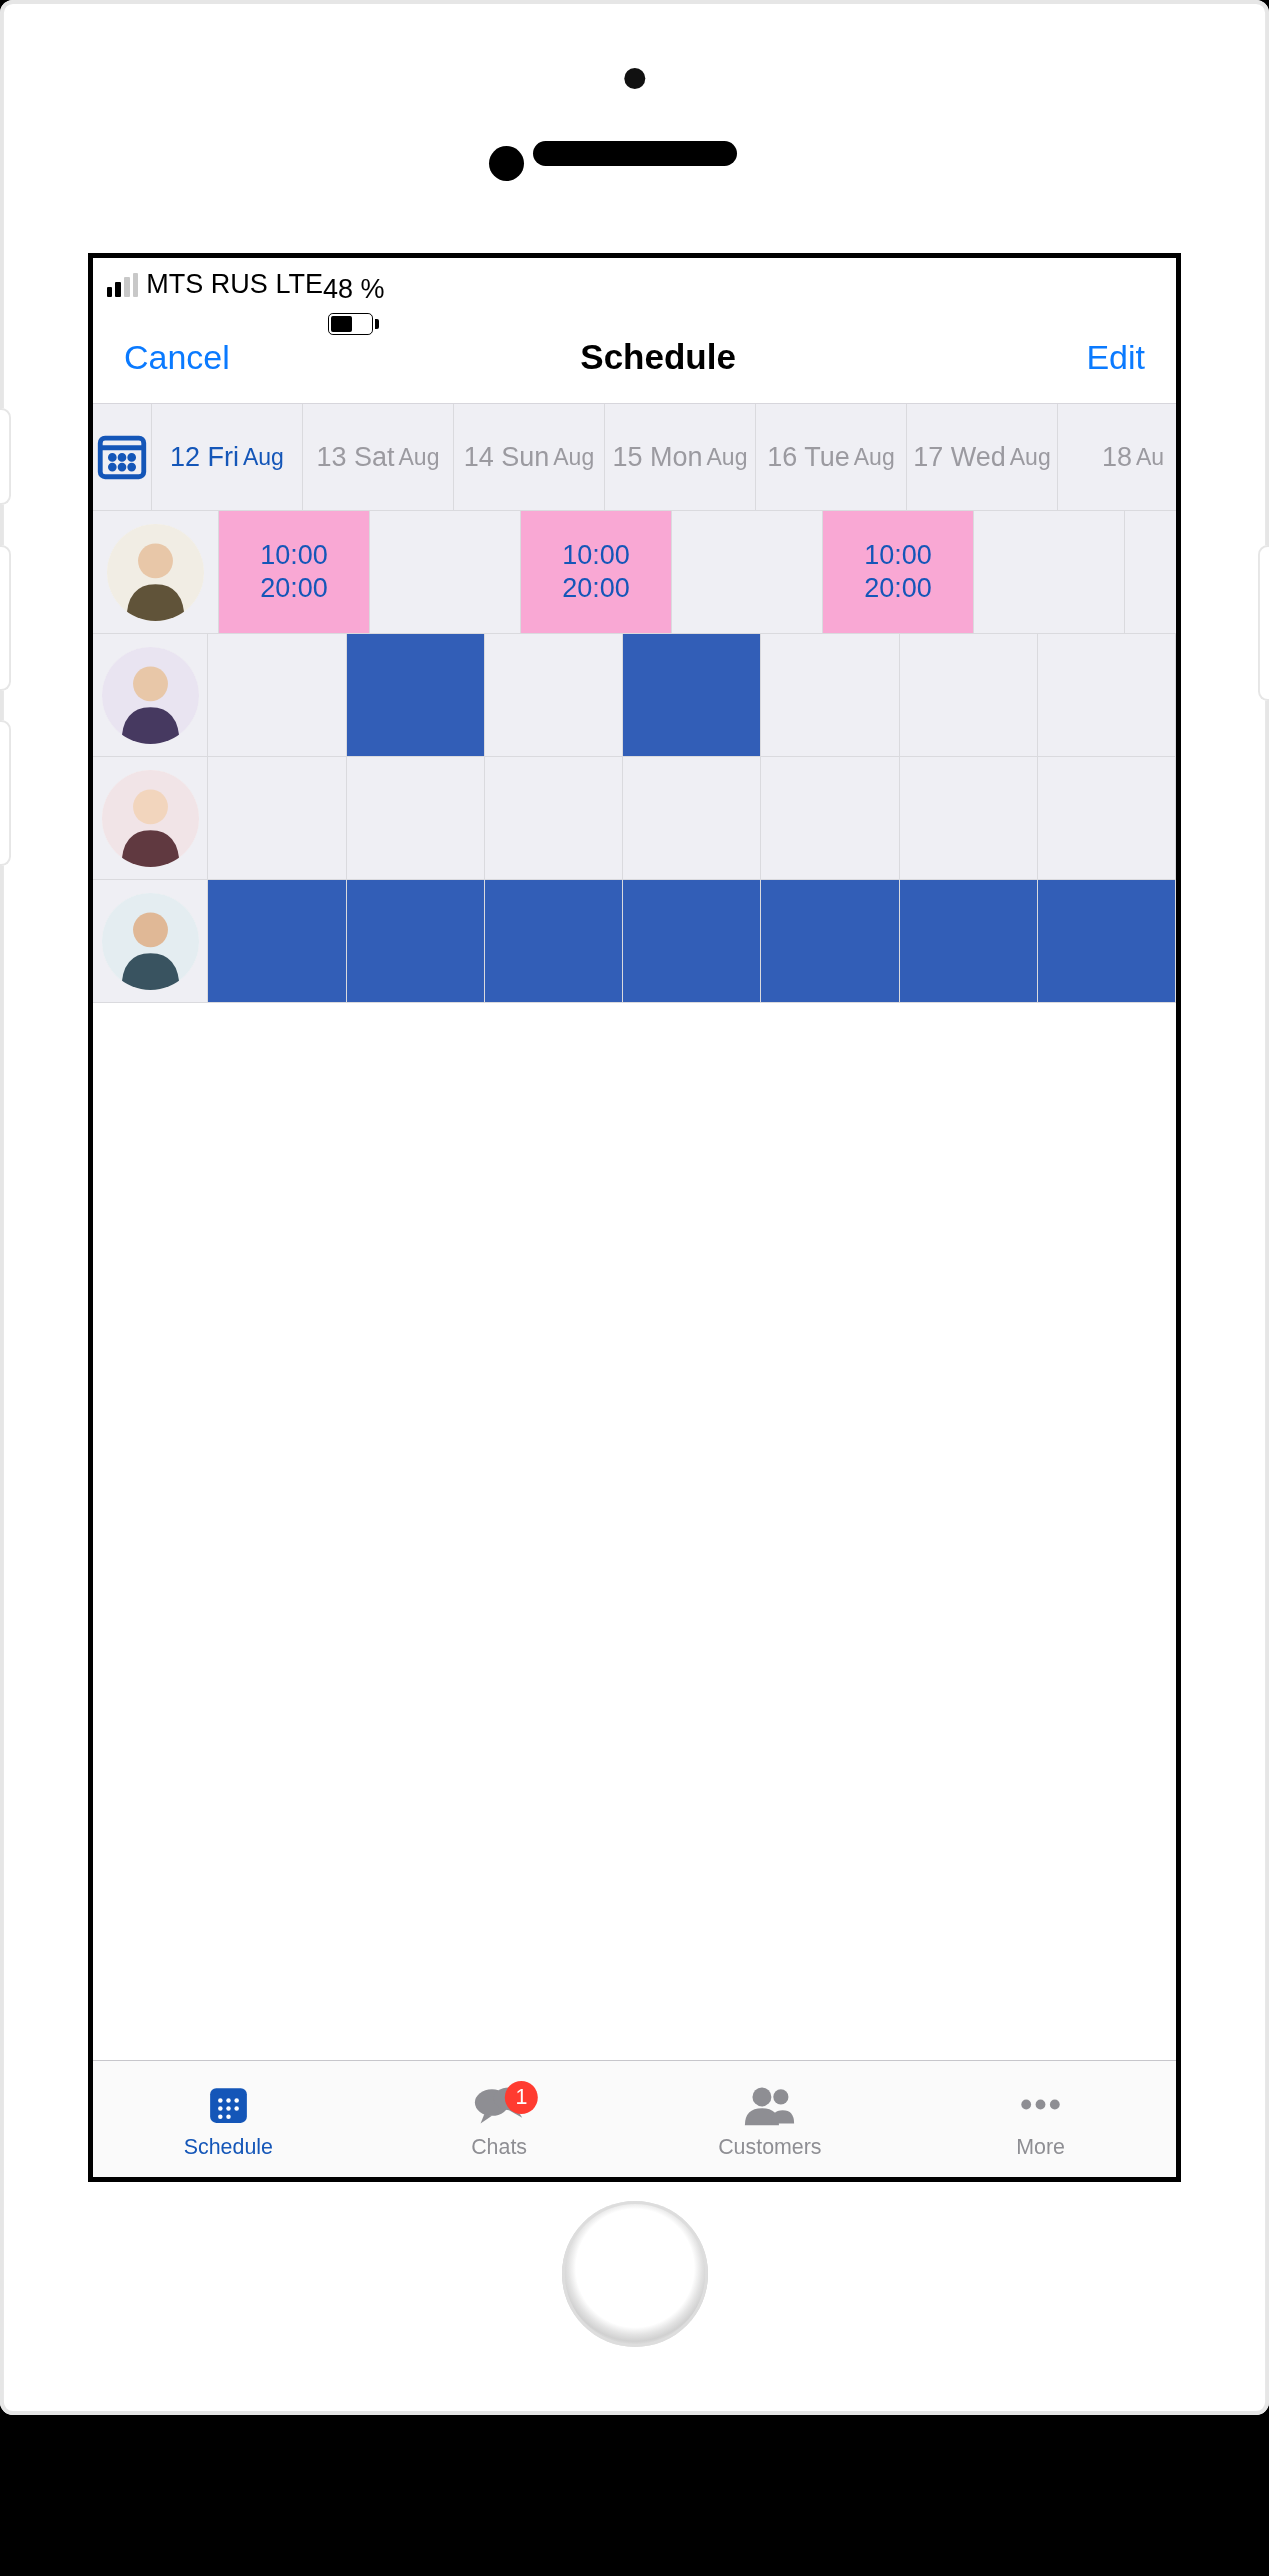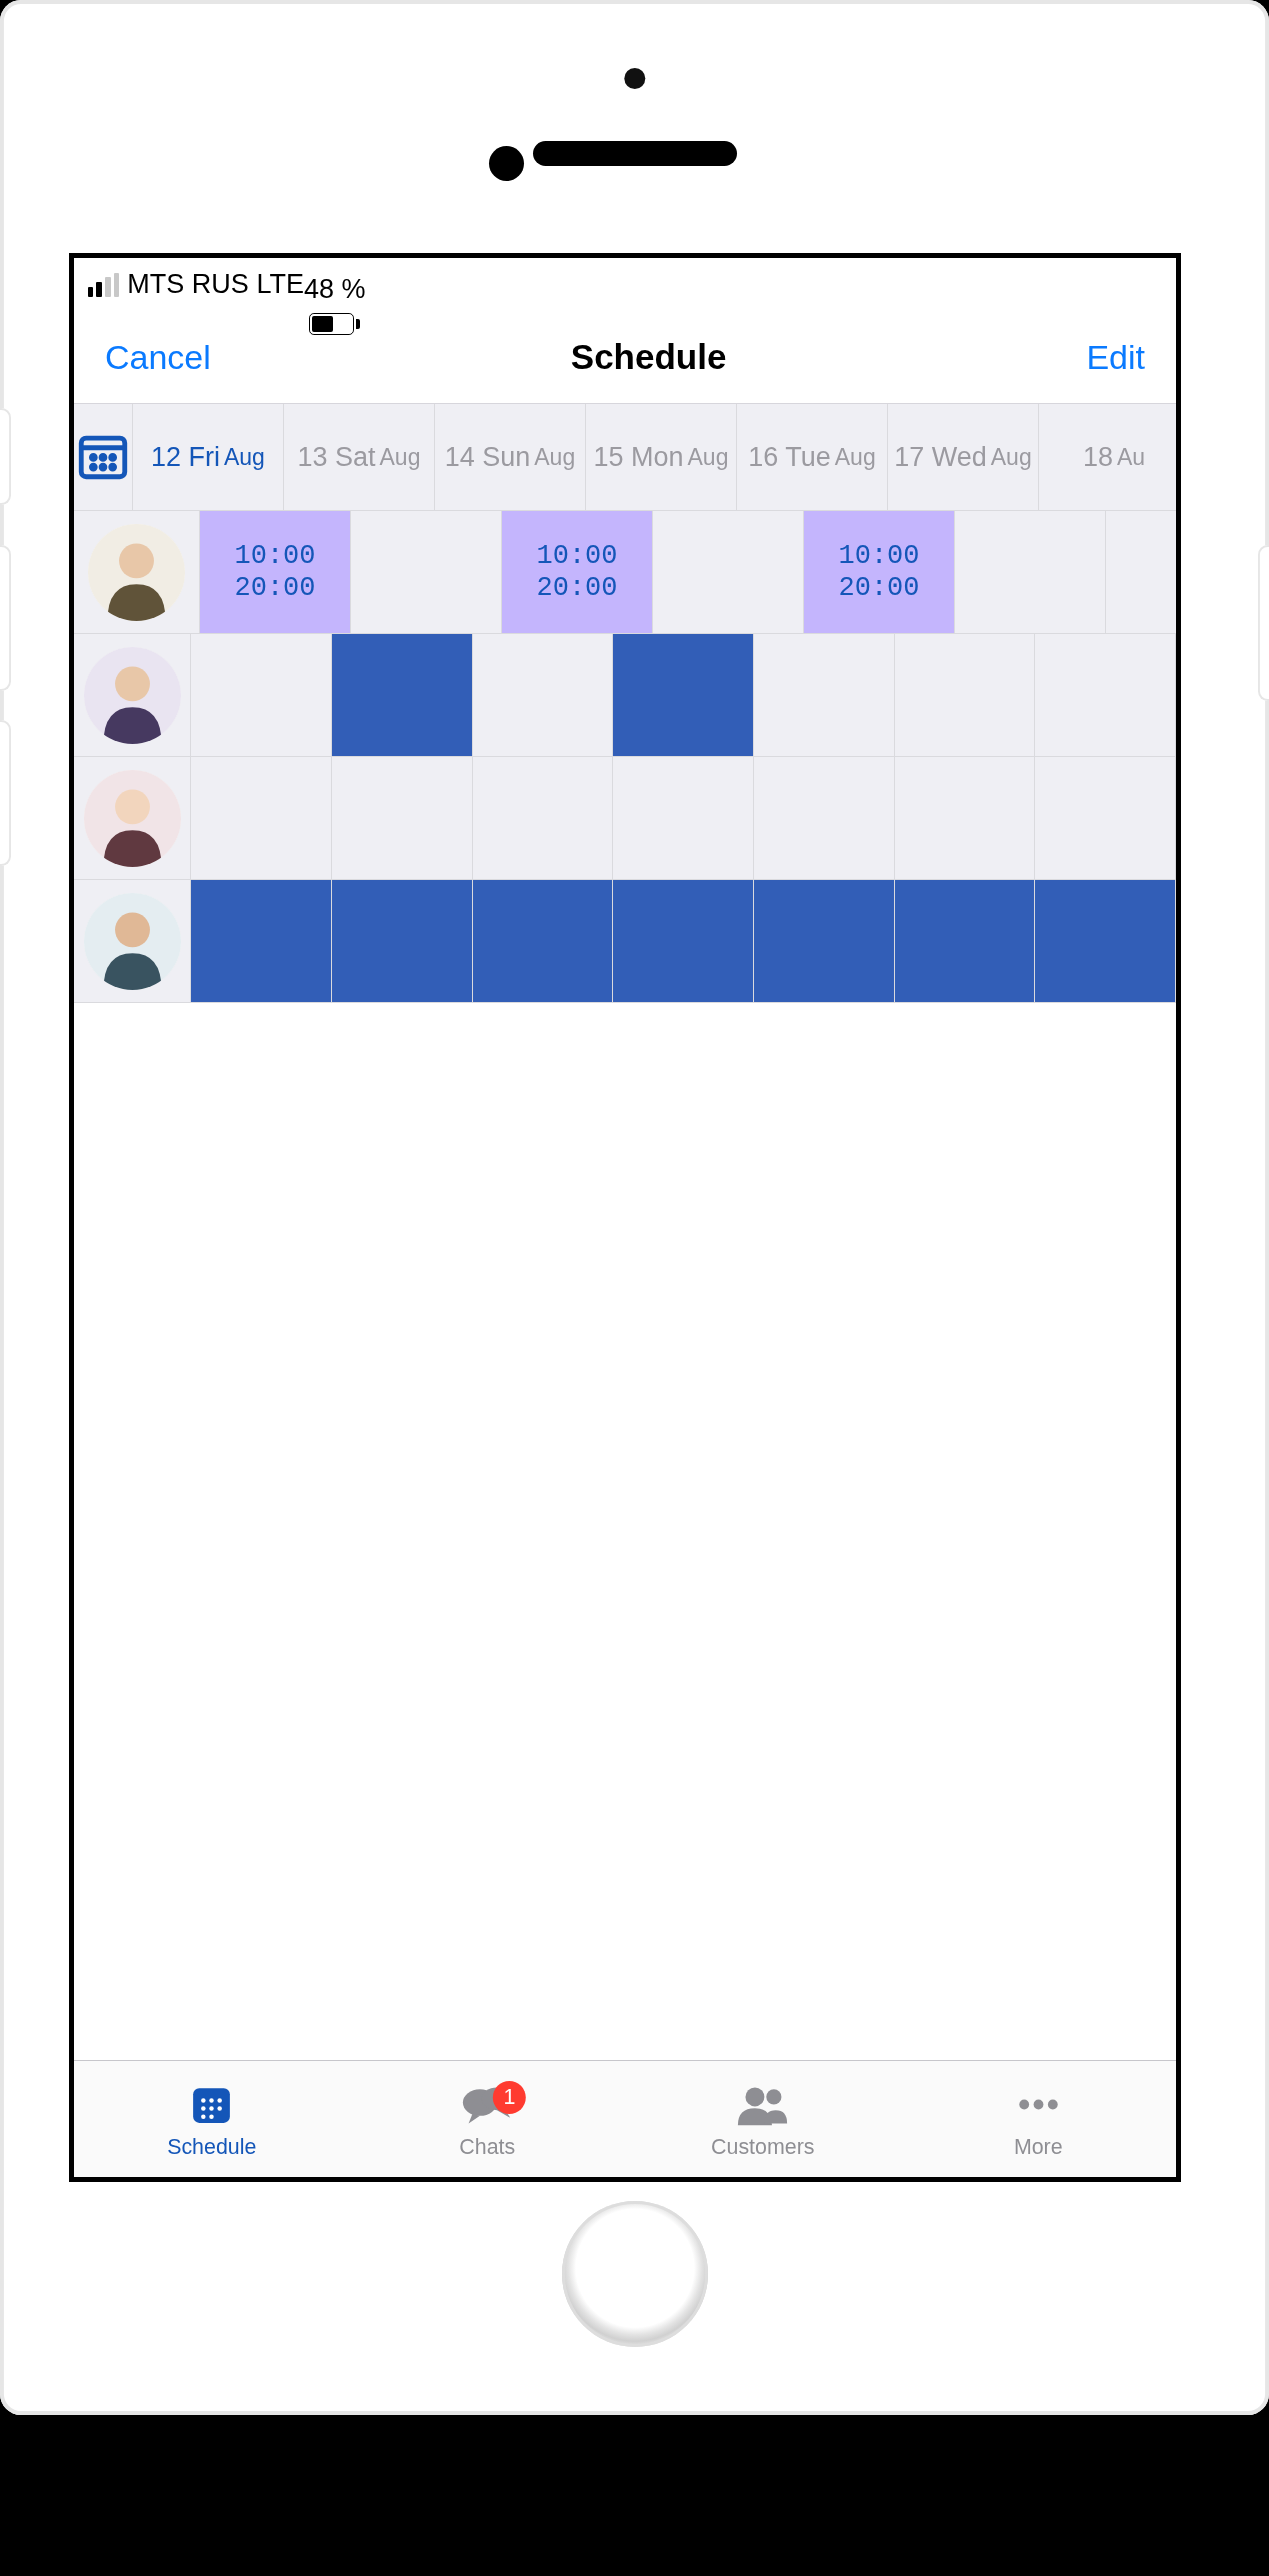--- a/index.html
+++ b/index.html
@@ -7,22 +7,22 @@
   body {
     font-family: -apple-system, "Helvetica Neue", Arial, sans-serif;
     background: #000;
     display: flex;
     justify-content: center;
     align-items: flex-start;
   }
   .device-frame {
     width: 1269px;
     background: #fff;
-    border-radius: 21px;
-    padding: 253px 88px 233px 69px;
+    border-radius: 13px;
+    padding: 253px 88px 233px 88px;
     position: relative;
     box-shadow: inset 0 0 0 3.9px #e6e6e6;
   }
   .side-button {
     position: absolute;
     background: #fff;
     border-radius: 9.7px;
     box-shadow: inset 0 0 0 1.9px #e6e6e6;
   }
   .sb-left-1 { left: -11.7px; top: 408px; width: 23px; height: 97px; }
@@ -90,21 +90,21 @@
   .sched-day { width:151px; display:flex; flex-direction:row; align-items:center; justify-content:center; gap:3.9px; }
   .sched-day-label { font-size:27px; }
   .sched-day-month { font-size:23px; }
   .sched-day .active { color:#1456b8; }
   .sched-day.inactive { color:#9b9aa0; }
 
   .cal-icon { color:#1456b8; }
 
   .sched-body-row { display:flex; height:123px; border-bottom:1px solid #dadade; background:#efeff4; }
   .sched-cell { width:151px; border-right:1px solid #dadade; display:flex; flex-direction:column; align-items:center; justify-content:center; gap:1.9px; font-size:27px; background:#efeff4; }
-  .sched-cell.white { background:#c4b5fd; color:#1456b8;font-family:Liberation Mono, monospace; }
+  .sched-cell.white { background:#f9a8d4; color:#1456b8; }
   .sched-cell.blue { background:#325eb7; }
   .avatar-cell { width:126px; border-right:1px solid #dadade; display:flex; align-items:center; justify-content:center; background:#efeff4; }
   .avatar { width:97px; height:97px; border-radius:50%; background:#ddd; box-shadow: inset 0 0 0 1.9px #fff; display:flex; align-items:flex-end; justify-content:center; overflow:hidden; }
 
   .tab-bar {
     height: 117px;
     border-top: 1px solid #c7c6cb;
     display: flex;
     align-items: center;
     background: #fafafa;

